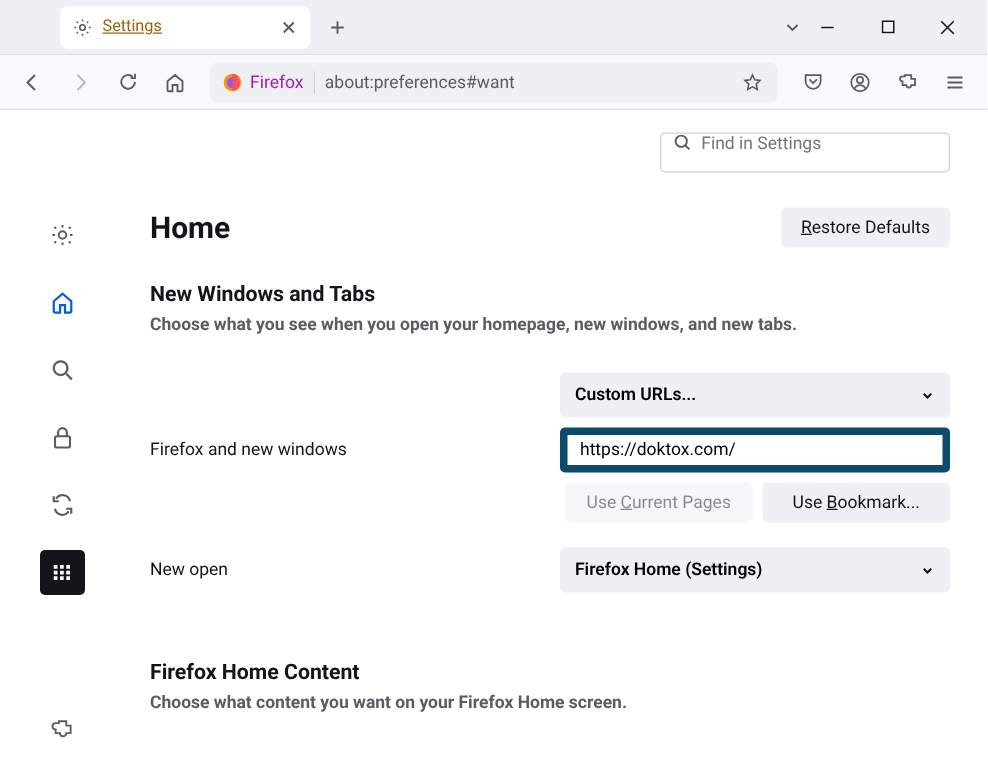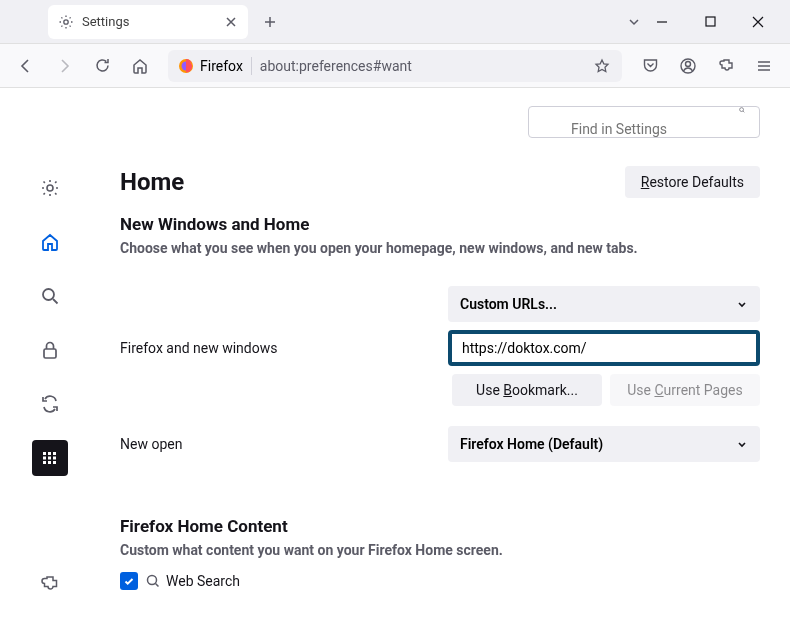--- a/index.html
+++ b/index.html
@@ -1,63 +1,63 @@
 <!DOCTYPE html>
 <html><head>
 <meta charset="utf-8">
 <style>
 * { box-sizing: border-box; margin: 0; padding: 0; font-family: -apple-system, BlinkMacSystemFont, "Segoe UI", Roboto, sans-serif; }
 body { width: 790px; height: 618px; background: #fff; overflow: hidden; position: relative; }
 
 .titlebar { height: 44px; background: #f0f0f4; display: flex; align-items: center; padding: 0 8px; border-bottom: 1px solid #e0e0e0; }
 .tab { background: #fff; border-radius: 6px; height: 34px; display: flex; align-items: center; padding: 0 8px 0 10px; margin-left: 40px; width: 200px; gap: 8px; }
 .tab-icon { width: 16px; height: 16px; display: flex; align-items: center; justify-content: center; }
-.tab-title { font-size: 13px; color: #404040; flex: 1; }
+.tab-title { font-size: 13px; color: #a16207; flex: 1; text-decoration: underline; }
 .tab-close { width: 18px; height: 18px; display: flex; align-items: center; justify-content: center; cursor: pointer; }
 .newtab-btn { width: 28px; height: 28px; display: flex; align-items: center; justify-content: center; margin-left: 8px; cursor: pointer; }
 .titlebar-spacer { flex: 1; }
 .win-controls { display: flex; gap: 20px; margin-right: 10px; }
 .win-btn { width: 28px; height: 28px; display: flex; align-items: center; justify-content: center; cursor: pointer; }
 
 .toolbar { height: 44px; background: #f9f9fb; display: flex; align-items: center; padding: 0 10px; gap: 6px; border-bottom: 1px solid #e0e0e0; }
 .tb-btn { width: 32px; height: 32px; display: flex; align-items: center; justify-content: center; border-radius: 4px; cursor: pointer; }
 .tb-btn.disabled { opacity: 0.4; cursor: default; }
 .urlbar { flex: 1; height: 32px; background: #f0f0f4; border-radius: 6px; display: flex; align-items: center; padding: 0 10px; gap: 8px; margin: 0 6px; }
 .urlbar-identity { display: flex; align-items: center; gap: 6px; }
 .urlbar-fx { width: 16px; height: 16px; }
-.urlbar-label { font-size: 14px; color: #000000; }
+.urlbar-label { font-size: 14px; color: #a21caf; }
 .urlbar-sep { width: 1px; height: 18px; background: #cfcfd8; }
 .urlbar-text { font-size: 14px; color: #5b5b66; flex: 1; }
 .urlbar-star { width: 20px; height: 20px; display: flex; align-items: center; justify-content: center; }
 
 .content { display: flex; height: calc(618px - 88px); }
 .sidebar { width: 100px; padding-top: 82px; display: flex; flex-direction: column; align-items: center; gap: 18px; position: relative; }
 .sb-item { width: 36px; height: 36px; display: flex; align-items: center; justify-content: center; border-radius: 4px; cursor: pointer; color: #5b5b66; }
 .sb-item.active { color: #0060df; }
 .sb-bottom { position: absolute; bottom: 16px; }
 
 .main { flex: 1; padding: 18px 30px 0 20px; position: relative; overflow: hidden; }
 .search-row { display: flex; justify-content: flex-end; margin-bottom: 28px; }
-.search-box { width: 232px; height: 32px; border: 1px solid #cfcfd8; border-radius: 4px; display: flex; align-items: flex-end; padding: 0 10px; gap: 8px; flex-direction: column; }
+.search-box { width: 232px; height: 32px; border: 1px solid #cfcfd8; border-radius: 4px; display: flex; align-items: flex-start; padding: 0 10px; gap: 8px; }
 .search-box input { border: none; outline: none; font-size: 14px; flex: 1; background: transparent; }
 
-.header-row { display: flex; justify-content: space-between; align-items: center; margin-bottom: 16px; }
+.header-row { display: flex; justify-content: space-between; align-items: center; margin-bottom: 28px; }
 h1 { font-size: 24px; font-weight: 700; color: #15141a; }
 .btn { background: #f0f0f4; border: none; border-radius: 4px; padding: 8px 16px; font-size: 14px; cursor: pointer; color: #15141a; text-align: center; }
 .btn .ul { text-decoration: underline; }
 .btn:disabled { opacity: 0.5; cursor: default; }
 
 h2 { font-size: 17px; font-weight: 700; color: #15141a; margin-bottom: 6px; }
 .desc { font-size: 14px; color: #5b5b66; margin-bottom: 30px; font-weight: bold; }
 
 .form-row { display: flex; align-items: center; margin-bottom: 8px; }
 .form-label { width: 328px; font-size: 14px; color: #15141a; }
 .form-control { flex: 1; }
 .select { width: 100%; height: 36px; background: #f0f0f4; border: none; border-radius: 4px; padding: 0 12px; font-size: 14px; font-weight: 600; display: flex; align-items: center; justify-content: space-between; cursor: pointer; }
-.text-input { width: 100%; height: 36px; border: 4px solid #0c4a6e; border-radius: 4px; padding: 0 10px; font-size: 14px; outline: none; }
+.text-input { width: 100%; height: 36px; border: 6px solid #0c4a6e; border-radius: 4px; padding: 0 10px; font-size: 14px; outline: none; }
 .btn-row { display: flex; gap: 8px; justify-content: flex-end; margin: 8px 0 20px 0; }
 .btn-row .btn { min-width: 150px; }
 
 .section2 { margin-top: 54px; }
 .check-row { display: flex; align-items: center; gap: 8px; margin-top: 14px; }
 .checkbox { width: 18px; height: 18px; background: #0060df; border-radius: 3px; display: flex; align-items: center; justify-content: center; }
 .check-label { font-size: 14px; color: #15141a; display: flex; align-items: center; gap: 6px; }
 
 svg { display: block; }
 </style>
@@ -224,21 +224,21 @@
           </svg>
         <input type="text" placeholder="Find in Settings" style="">
       </div>
     </div>
 
     <div class="header-row">
       <h1>Home</h1>
       <button class="btn"><span class="ul">R</span><span>estore Defaults</span></button>
     </div>
 
-    <h2>New Windows and Home</h2>
+    <h2>New Windows and Tabs</h2>
     <p class="desc">Choose what you see when you open your homepage, new windows, and new tabs.</p>
 
     <div class="form-row">
       <div class="form-label"></div>
       <div class="form-control">
         <div class="select">
           <span>Custom URLs...</span>
           <svg width="12" height="12" viewBox="0 0 12 12" stroke="#15141a" stroke-width="1.6" fill="none">
               <path d="M3 5l3 3 3-3"></path>
             </svg>
@@ -247,48 +247,34 @@
     </div>
 
     <div class="form-row">
       <div class="form-label">Firefox and new windows</div>
       <div class="form-control">
         <input class="text-input" type="text" value="https://doktox.com/" style="">
       </div>
     </div>
 
     <div class="btn-row">
+      <button class="btn" disabled="">Use <span class="ul">C</span>urrent Pages</button>
       <button class="btn">Use <span class="ul">B</span>ookmark...</button>
-      <button class="btn" disabled="">Use <span class="ul">C</span>urrent Pages</button>
     </div>
 
     <div class="form-row" style="margin-top:4px;">
       <div class="form-label">New open</div>
       <div class="form-control">
         <div class="select">
-          <span>Firefox Home (Default)</span>
+          <span>Firefox Home (Settings)</span>
           <svg width="12" height="12" viewBox="0 0 12 12" stroke="#15141a" stroke-width="1.6" fill="none">
               <path d="M3 5l3 3 3-3"></path>
             </svg>
         </div>
       </div>
     </div>
 
     <div class="section2">
       <h2>Firefox Home Content</h2>
-      <p class="desc" style="margin-bottom:0">Custom what content you want on your Firefox Home screen.</p>
-      <div class="check-row">
-        <div class="checkbox">
-          <svg width="12" height="12" viewBox="0 0 12 12" stroke="#fff" stroke-width="2" fill="none">
-              <path d="M2.5 6.5l2.2 2.2L9.5 4"></path>
-            </svg>
-        </div>
-        <div class="check-label">
-          <svg width="14" height="14" viewBox="0 0 14 14" stroke="#5b5b66" stroke-width="1.5" fill="none">
-              <circle cx="6" cy="6" r="4.5"></circle>
-              <path d="M9.5 9.5l3 3"></path>
-            </svg>
-          <span>Web Search</span>
-        </div>
-      </div>
+      <p class="desc" style="margin-bottom:0">Choose what content you want on your Firefox Home screen.</p>
     </div>
   </div>
 </div>
 
 </body></html>

